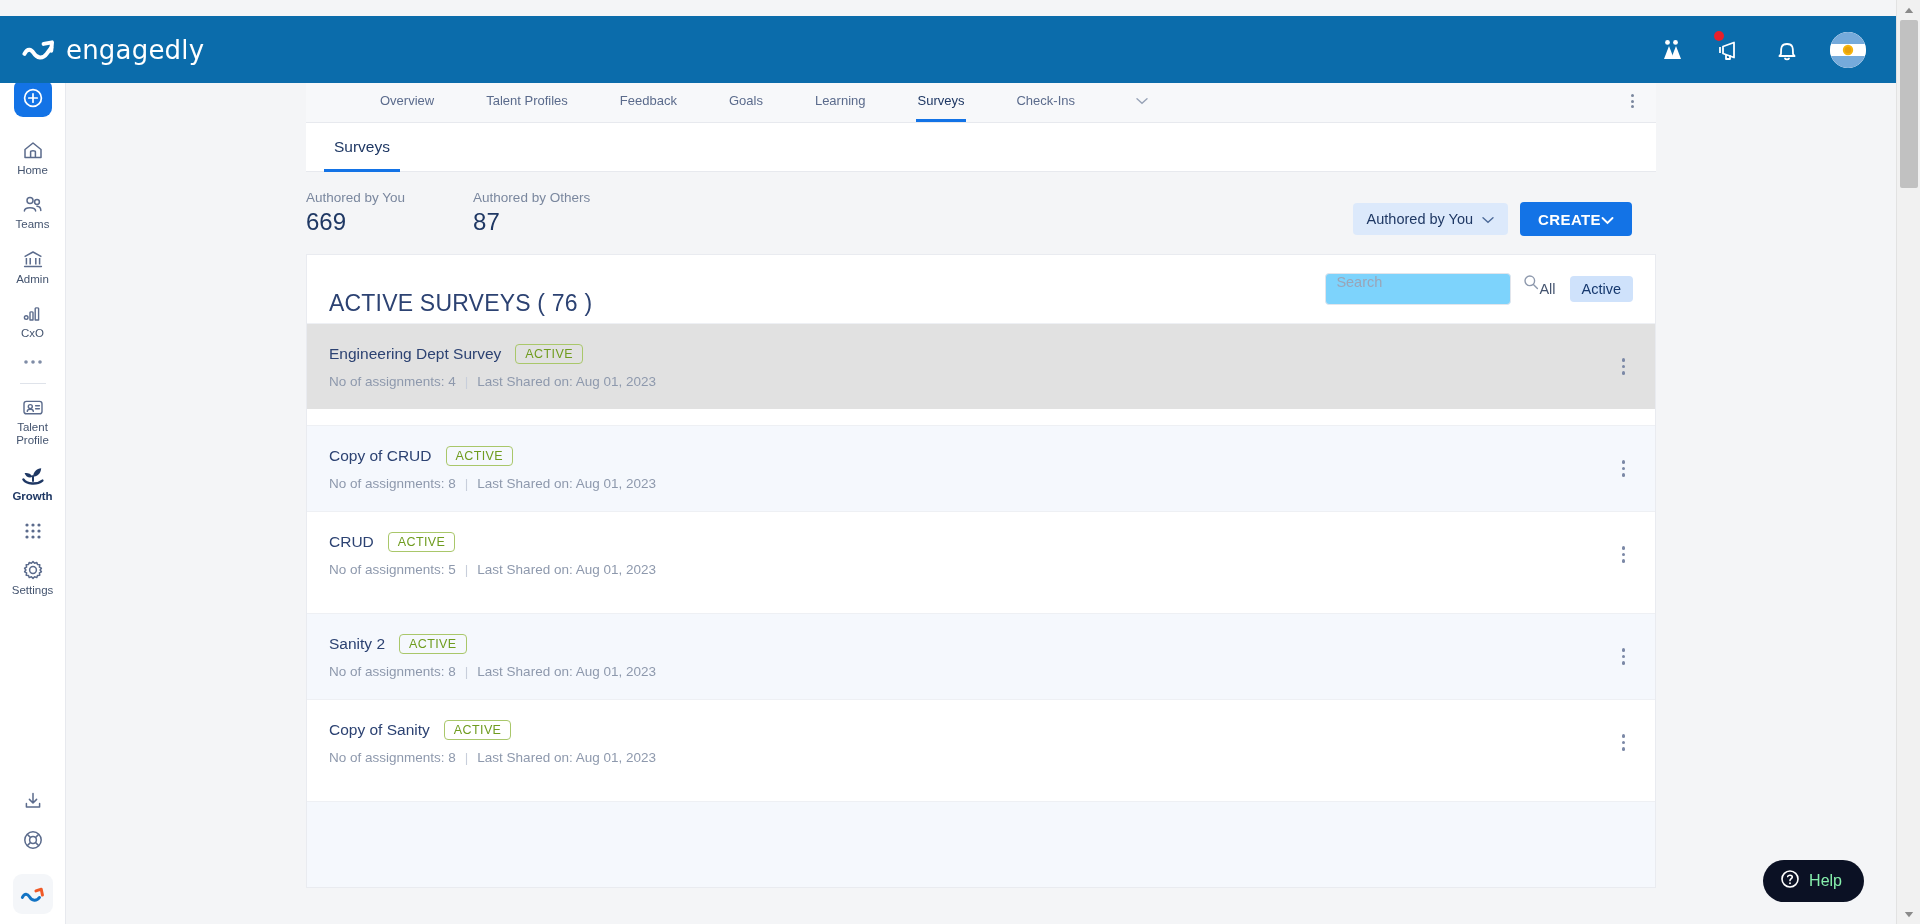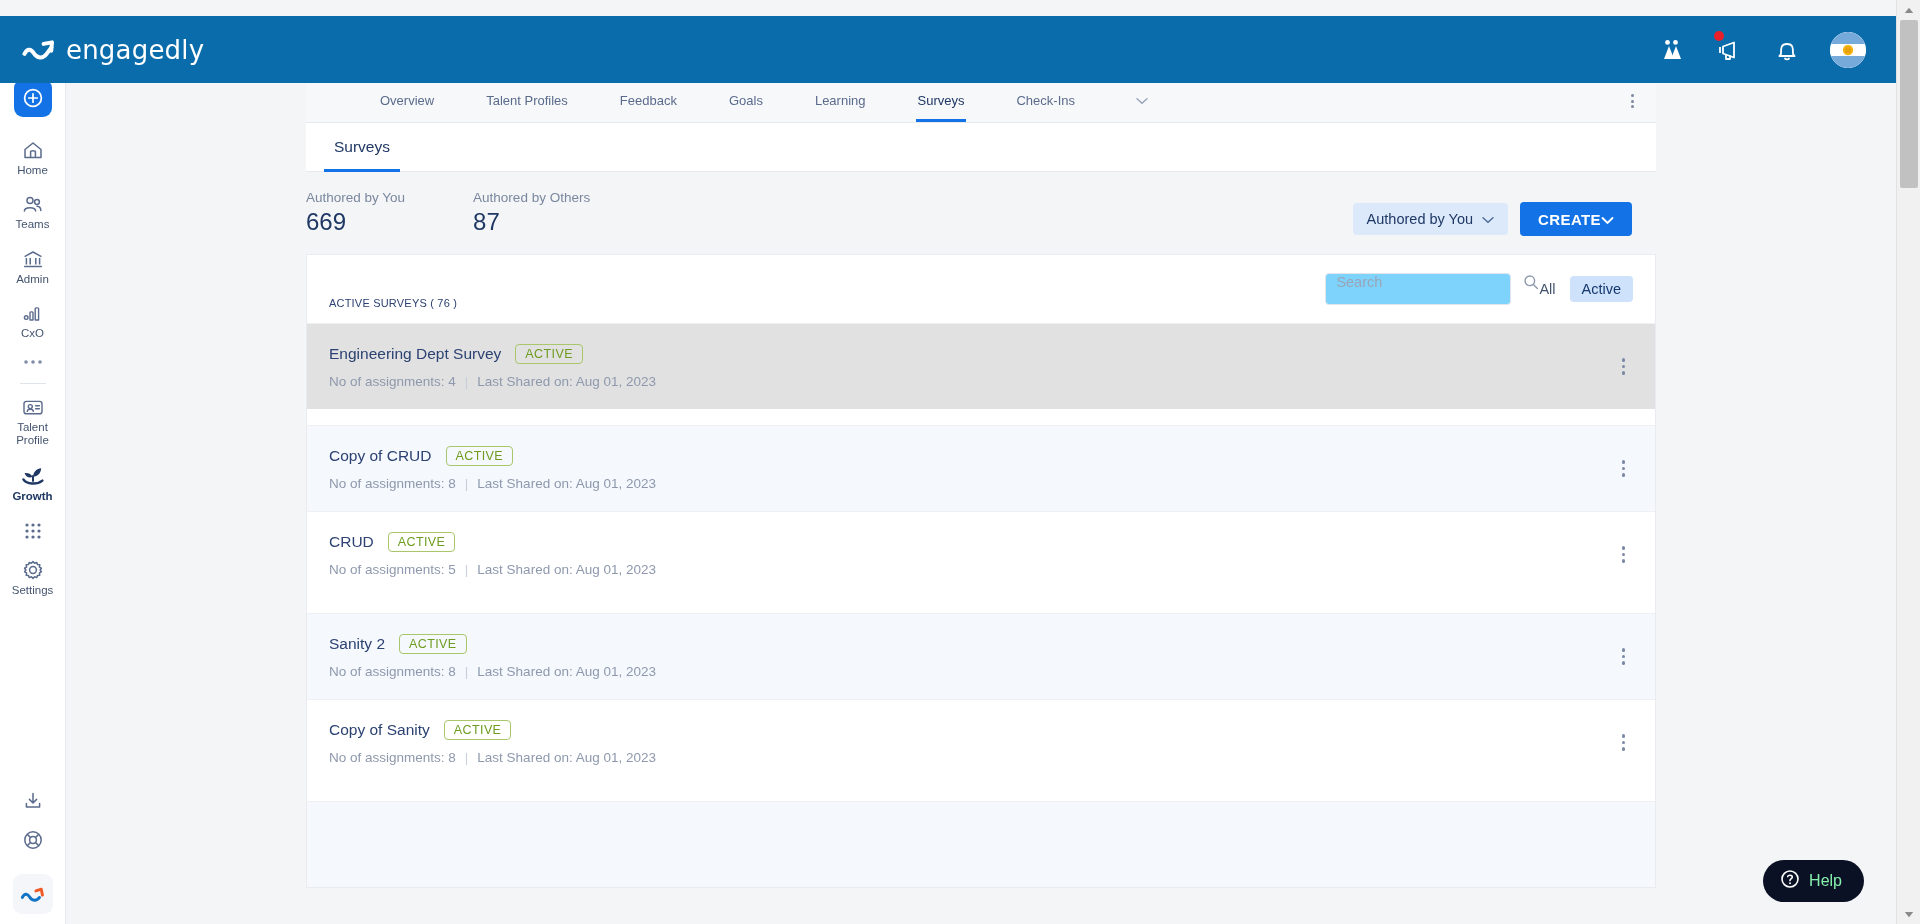--- a/index.html
+++ b/index.html
@@ -139,21 +139,21 @@
     background: #1373e6; color: #fff; font-size: 15px; font-weight: 600;
     letter-spacing: .4px; border-radius: 4px; height: 34px;
     padding: 0 18px; display: flex; align-items: center; cursor: pointer;
   }
 
   .card { background: #fff; border: 1px solid #e9ebf0; }
   .card-head {
     height: 68px; display: flex; align-items: center;
     padding: 0 22px 0 22px;
   }
-  .card-title { font-size: 11px; color: #2c4272; letter-spacing: .2px; margin-top: 28px; }
+  .card-title { font-size: 23px; color: #2c4272; letter-spacing: .2px; margin-top: 28px; }
   .card-head-right { margin-left: auto; display: flex; align-items: center; gap: 16px; }
   .search {
     width: 186px; height: 32px; border: 1px solid #e1e5ec; border-radius: 4px;
     display: flex; align-items: flex-start; padding: 0 10px; background: #7dd3fc;
   }
   .search input {
     border: 0; outline: 0; flex: 1; font-size: 14.5px; color: #44546f;
     font-family: "Liberation Sans", sans-serif; background: transparent;
   }
   .search input::placeholder { color: #9aa5b8; }

